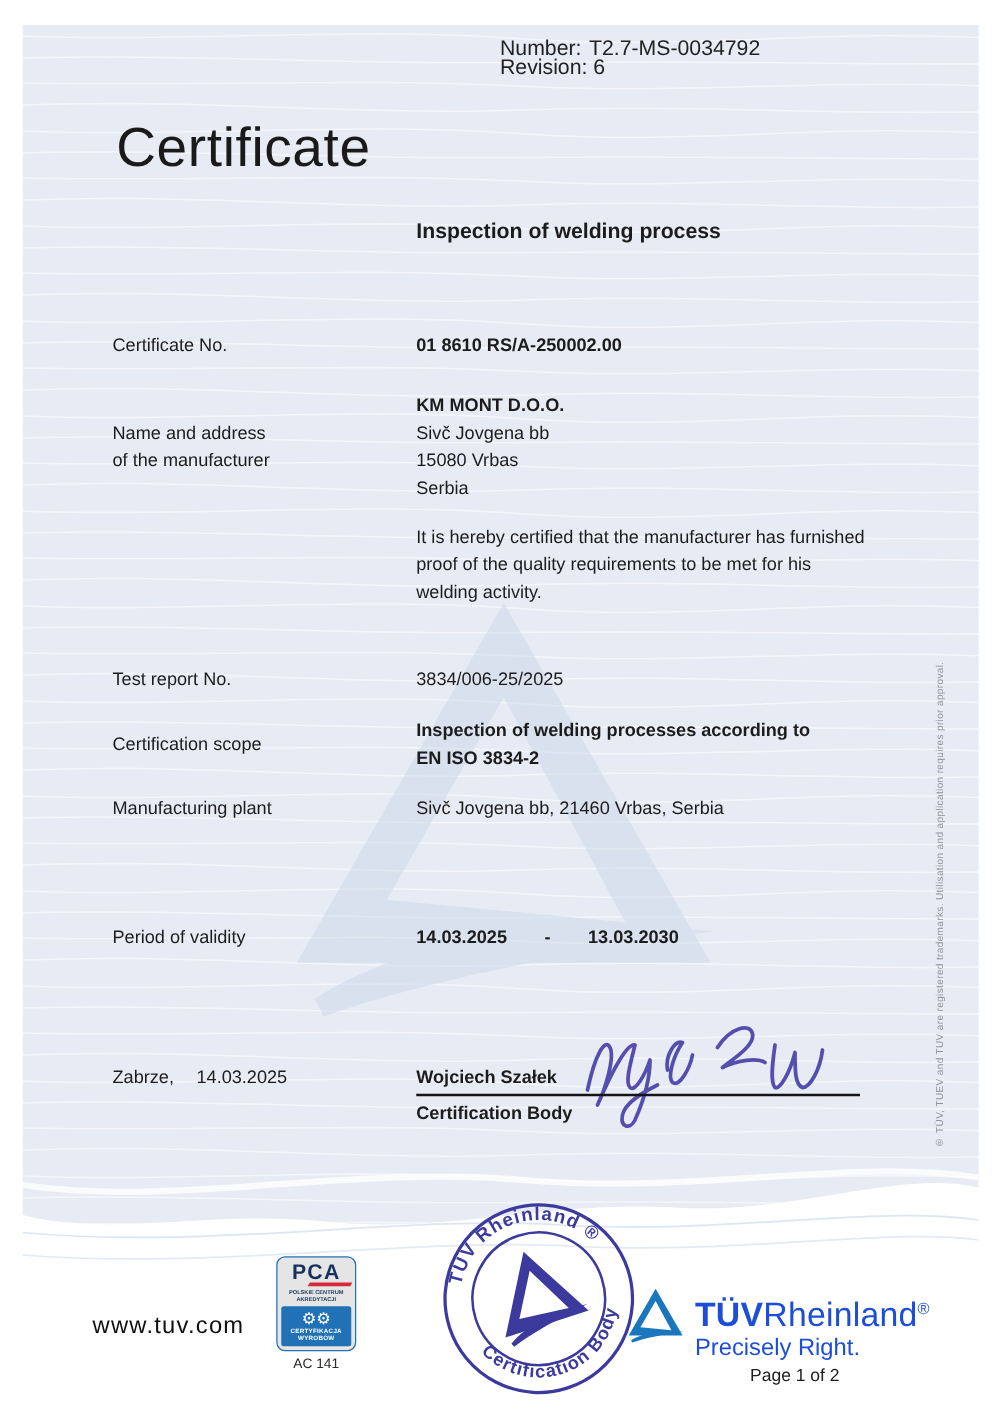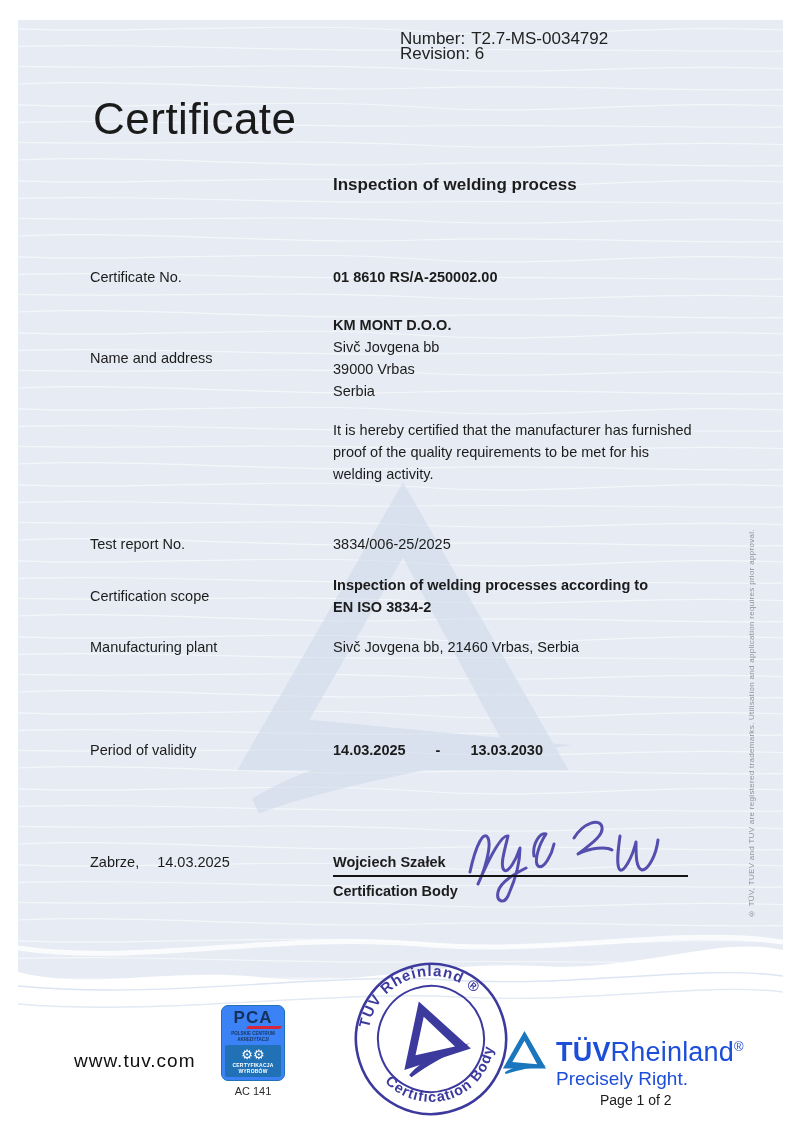--- a/index.html
+++ b/index.html
@@ -18,21 +18,21 @@
   .validity .sep { display:inline-block; margin:0 30px; }
   .place-date { left:90px; top:854px; font-size:14.5px; }
   .place-date .d { margin-left:18px; }
   .sig-block { left:333px; top:851px; font-size:14.5px; line-height:22px; }
   .sig-line { width:355px; border-bottom:2.5px solid #141414; margin:2px 0 3px 0; }
   .signature-svg { left:462px; top:794px; }
   .side-note { left:747px; top:573px; height:345px; writing-mode:vertical-rl; transform:rotate(180deg); font-size:8px; letter-spacing:0.3px; color:#8f9298; white-space:nowrap; }
   
   .website { left:74px; top:1050px; font-size:19px; letter-spacing:1px; color:#101010; }
   .pca { left:221px; top:1005px; width:64px; text-align:center; }
-  .pca-box { border:1.5px solid #2071b5; border-radius:7px; background:#3b82f6; padding:4px 3px 3px 3px; }
+  .pca-box { border:1.5px solid #2071b5; border-radius:7px; background:#e5e5e5; padding:4px 3px 3px 3px; }
   .pca-acro { font-size:17px; font-weight:bold; color:#16325c; line-height:16px; letter-spacing:1px; }
   .pca-redbar { width:34px; height:3px; background:#d6273b; margin:0 0 2px 22px; transform:skewX(-30deg); }
   .pca-org { font-size:4.5px; font-weight:bold; color:#16325c; line-height:5.5px; }
   .pca-bluebox { background:#2071b5; border-radius:2px; margin-top:3px; padding:3px 1px 3px 1px; color:#fff; }
   .pca-gears { font-size:13px; line-height:14px; color:#fff; }
   .pca-cert { font-size:5px; font-weight:bold; line-height:6px; letter-spacing:0.2px; }
   .pca-ac { margin-top:4px; font-size:11px; color:#2b2b2b; }
   .stamp { left:352px; top:960px; width:158px; height:158px; transform:rotate(-18deg); }
   .brand-tri { left:501px; top:1030px; }
   .brand-text { left:556px; top:1032px; color:#1d4ed8; }
@@ -131,25 +131,26 @@
   <div class="abs doc-subtitle">Inspection of welding process</div>
 
   <div class="row" style="top:266px">
     <div class="lbl">Certificate No.</div>
     <div class="val b">01 8610 RS/A-250002.00</div>
   </div>
 
   <div class="row" style="top:314px">
     <div class="lbl">
       <div>Name and address</div>
+      <div>of the manufacturer</div>
     </div>
     <div class="val">
       <div class="b">KM MONT D.O.O.</div>
       <div>Sivč Jovgena bb</div>
-      <div>39000 Vrbas</div>
+      <div>15080 Vrbas</div>
       <div>Serbia</div>
     </div>
   </div>
 
   <div class="abs statement">
     <div>It is hereby certified that the manufacturer has furnished</div>
     <div>proof of the quality requirements to be met for his</div>
     <div>welding activity.</div>
   </div>
 

